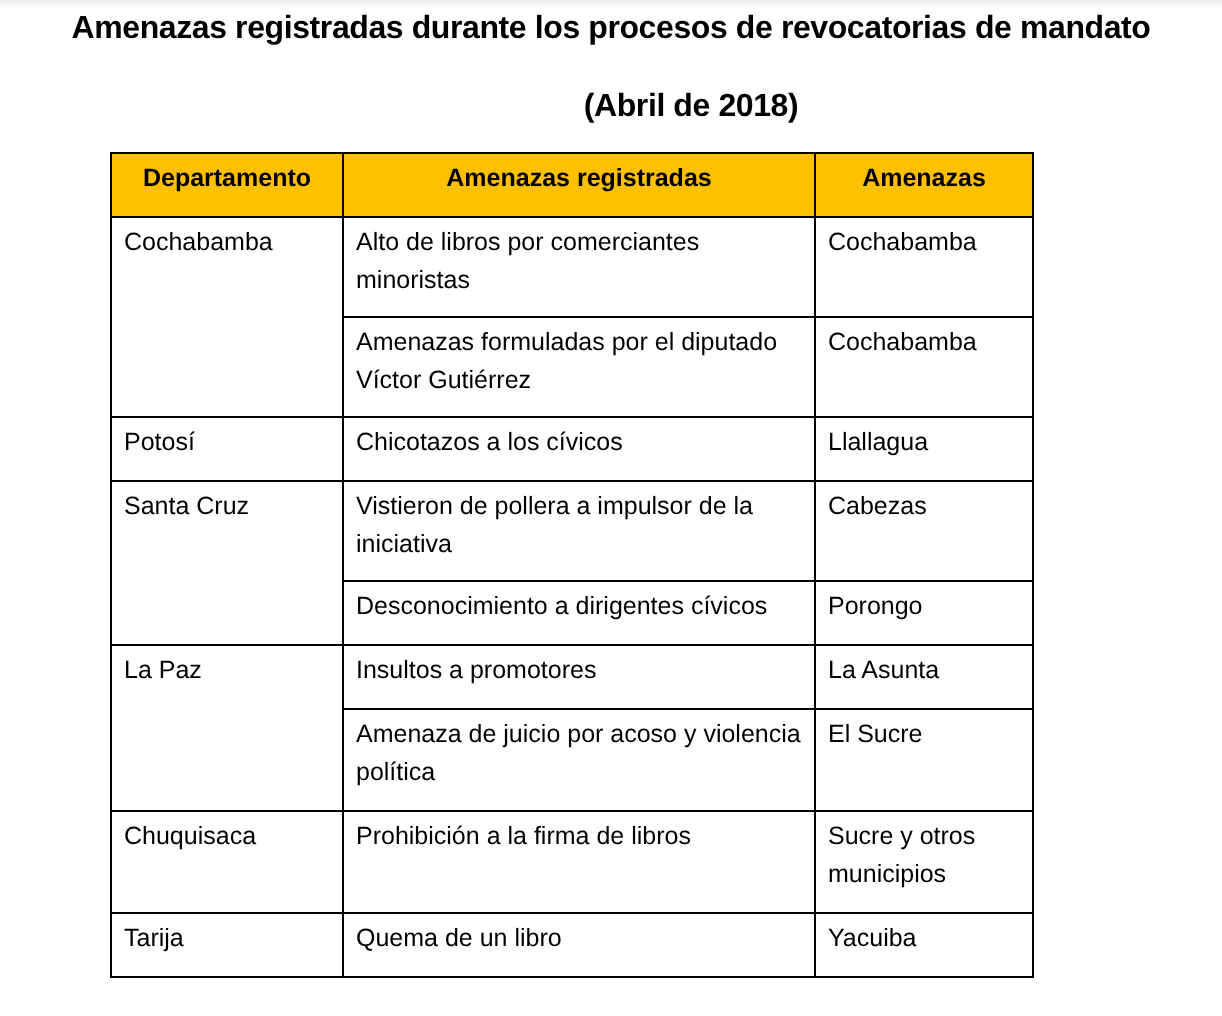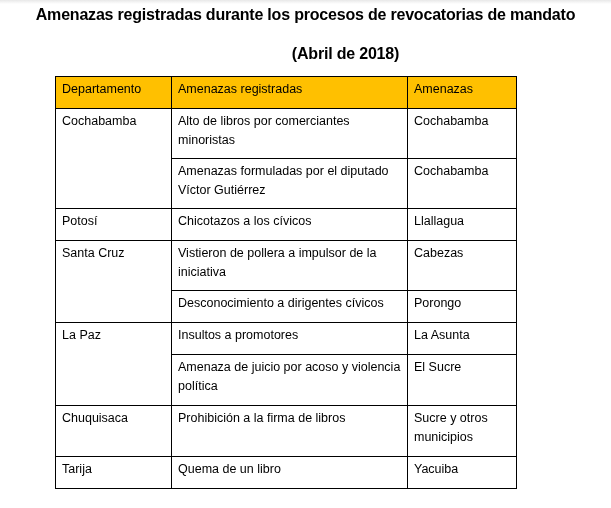--- a/index.html
+++ b/index.html
@@ -15,21 +15,21 @@
     .title.t1 { top: 6px; }
     .title.t2 { top: 45px; margin-left: 40px; }
     table.grid {
       position: absolute; left: 55px; top: 76px; width: 461px;
       border-collapse: collapse; table-layout: fixed; font-size: 12.5px;
     }
     table.grid td, table.grid th {
       border: 1.5px solid #000; vertical-align: top; text-align: left;
       padding: 3px 6px 2px 6px; line-height: 19px;
     }
-    table.grid th { background: #ffc000; font-weight: normal; height: 26px; }
+    table.grid th { background: #ffc000; font-weight: bold; height: 26px; text-align: center; }
     col.c1 { width: 116px; }
     col.c2 { width: 236px; }
     col.c3 { width: 109px; }
     tr.h1 td { height: 44px; margin-top: 18px; }
     tr.h2 td { height: 45px; }
     tr.s td { height: 26px; }
   </style>
 </head>
 <body>
 

